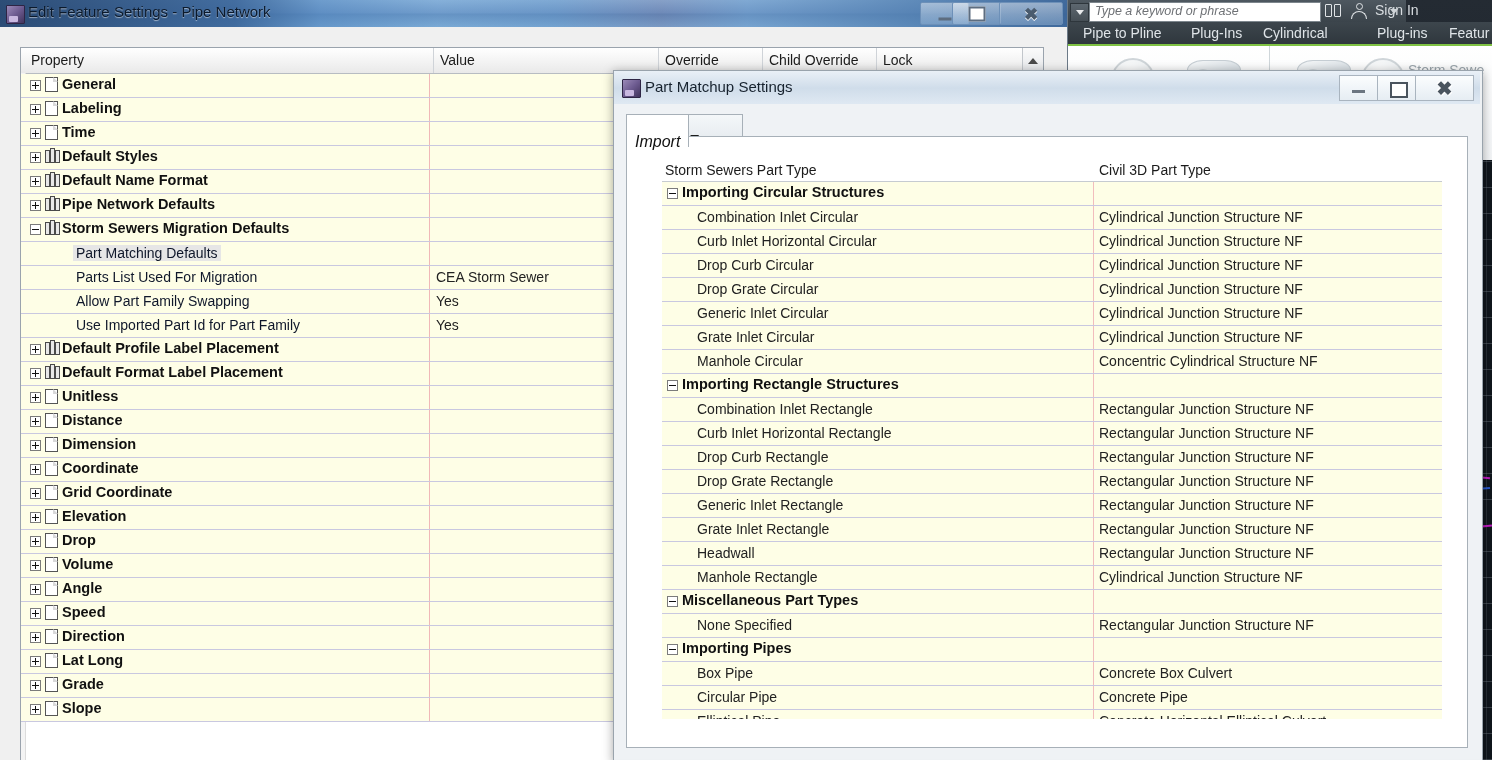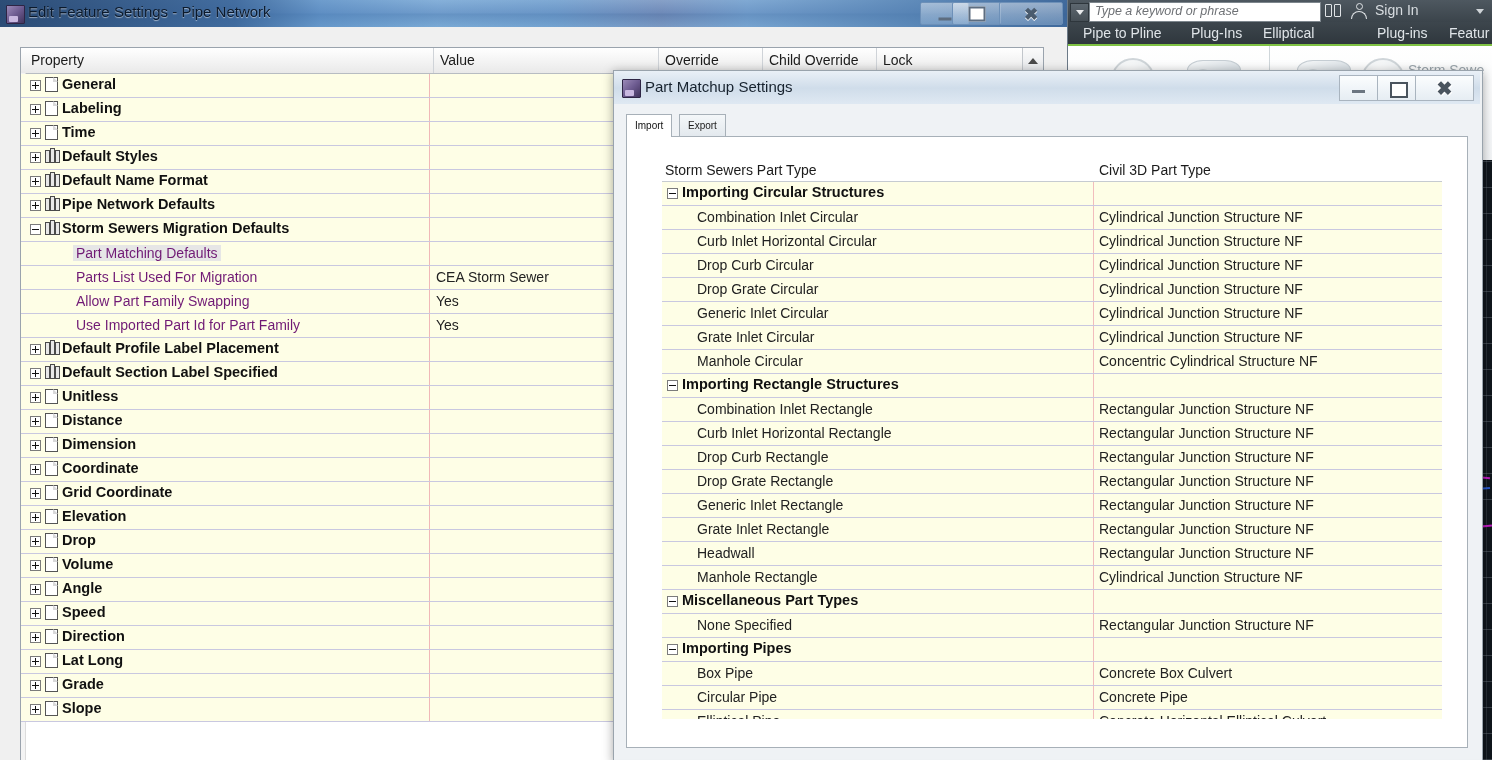--- a/index.html
+++ b/index.html
@@ -207,21 +207,21 @@
   .node-icon-set i:nth-child(1){ left:0; top:2px; width:5px; height:13px; }
   .node-icon-set i:nth-child(2){ left:5px; top:0px; width:5px; height:15px; }
   .node-icon-set i:nth-child(3){ left:10px; top:2px; width:5px; height:13px; }
   .node-label-bold {
     position:absolute; left:41px; top:2px;
     font-size:14.5px; font-weight:bold; color:#111;
     font-family:"Liberation Sans", sans-serif; white-space:nowrap;
   }
   .node-label-child {
     position:absolute; left:55px; top:3px;
-    font-size:14px; color:#701a75; font-family:"Liberation Sans", sans-serif;
+    font-size:14px; color:#0f172a; font-family:"Liberation Sans", sans-serif;
     white-space:nowrap;
   }
   .node-label-child.sel {
     background:#e6e6e6; padding:0 3px; left:52px;
   }
   .cell-val {
     position:absolute; left:6px; top:3px;
     font-size:14px; color:#222; font-family:"Liberation Sans", sans-serif;
     white-space:nowrap;
   }
@@ -229,21 +229,21 @@
     position:absolute; left:0; top:25px; width:4px; bottom:0;
     background:#f4f4f4; border-right:1px solid #dcdcdc;
   }
 
   
   .ribbon {
     position:absolute; left:1067px; top:0; width:425px; height:160px;
     overflow:hidden;
   }
   .ribbon-top {
-    position:absolute; left:0; top:0; width:425px; height:22px;
+    position:absolute; left:0; top:0; width:339px; height:22px;
     background: linear-gradient(180deg,#4e5860 0%, #3b444b 100%);
     text-align: center;
   }
   .rb-drop {
     position:absolute; left:3px; top:3px; width:17px; height:17px;
     background: linear-gradient(180deg,#5d676f,#464f56);
     border:1px solid #2e363c;
   }
   .rb-drop .car {
     position:absolute; left:5px; top:6px;
@@ -378,25 +378,25 @@
 
   .pms-body {
     position:absolute; left:0; top:33px; width:866px; height:655px;
     background:#eff2f5;
   }
   .tabstrip {
     position:absolute; left:12px; top:10px; width:840px; height:23px;
   }
   .tab {
     position:absolute; top:0; height:23px; line-height:21px;
-    font-size:10px; color:#1c1c1c; padding:0 8px;
+    font-size:16px; color:#1c1c1c; padding:16px 8px;
     border:1px solid #a7b0b8; border-bottom:none;
     background: linear-gradient(180deg,#f4f7f9,#e2e8ed);
     font-family:"Liberation Sans", sans-serif;
-    box-sizing:border-box; white-space:nowrap;
+    box-sizing:border-box; white-space:nowrap;font-style:italic;
   }
   .tab.active {
     background:#ffffff; color:#111; z-index:3;
   }
   .tabpanel {
     position:absolute; left:12px; top:32px; width:840px; height:610px;
     background:#ffffff; border:1px solid #a7b0b8;
   }
   .pms-grid {
     position:absolute; left:35px; top:22px; width:780px; height:560px;
@@ -493,21 +493,21 @@
         <div class="h"></div>
         <div class="b"></div>
       </div>
       <div class="rb-signin">Sign In</div>
       <div class="rb-signin-car"></div>
     </div>
 
     <div class="ribbon-tabs">
       <div class="rb-tab" style="left:16px;">Pipe to Pline</div>
       <div class="rb-tab" style="left:124px;">Plug-Ins</div>
-      <div class="rb-tab" style="left:196px;">Elliptical</div>
+      <div class="rb-tab" style="left:196px;">Cylindrical</div>
       <div class="rb-tab" style="left:310px;">Plug-ins</div>
       <div class="rb-tab" style="left:382px;">Featur</div>
     </div>
 
     <div class="ribbon-panelarea">
       <div class="rb-panel-divider" style="left:202px;"></div>
       <div class="rb-bigbtn" style="left:40px;">
         <div class="circ"></div>
         <div class="car"></div>
       </div>
@@ -680,21 +680,21 @@
               <div class="col-rest"></div>
             </div>
             <div class="grow">
               <div class="col-prop">
                 <div class="twisty plus"></div>
                 <div class="node-icon-set">
                   <i></i>
                   <i></i>
                   <i></i>
                 </div>
-                <div class="node-label-bold">Default Section Label Specified</div>
+                <div class="node-label-bold">Default Format Label Placement</div>
               </div>
               <div class="col-val"></div>
               <div class="col-rest"></div>
             </div>
             <div class="grow">
               <div class="col-prop">
                 <div class="twisty plus"></div>
                 <div class="node-icon-doc"></div>
                 <div class="node-label-bold">Unitless</div>
               </div>

